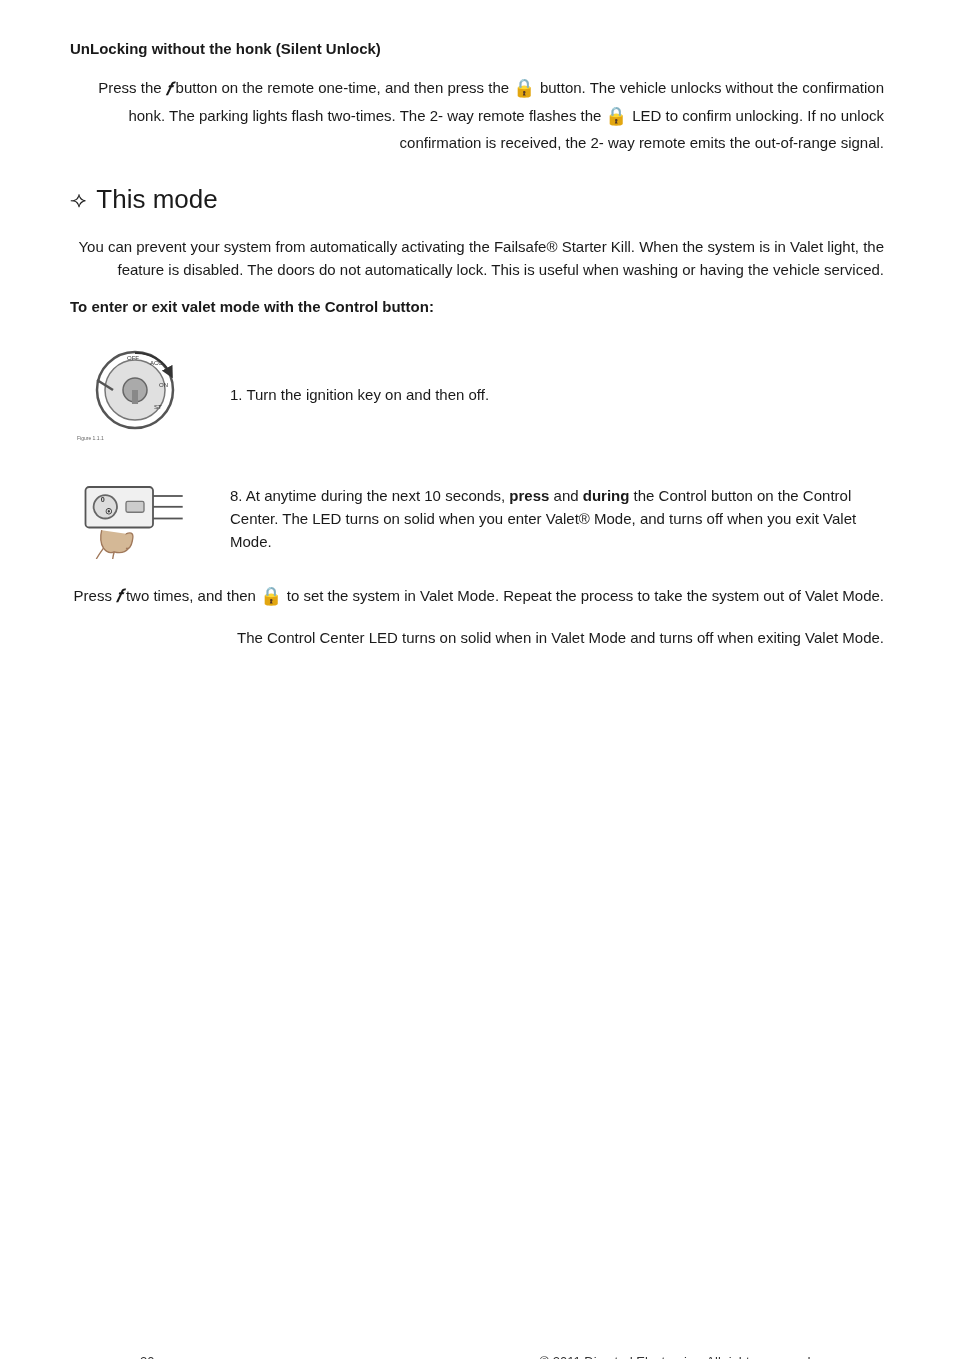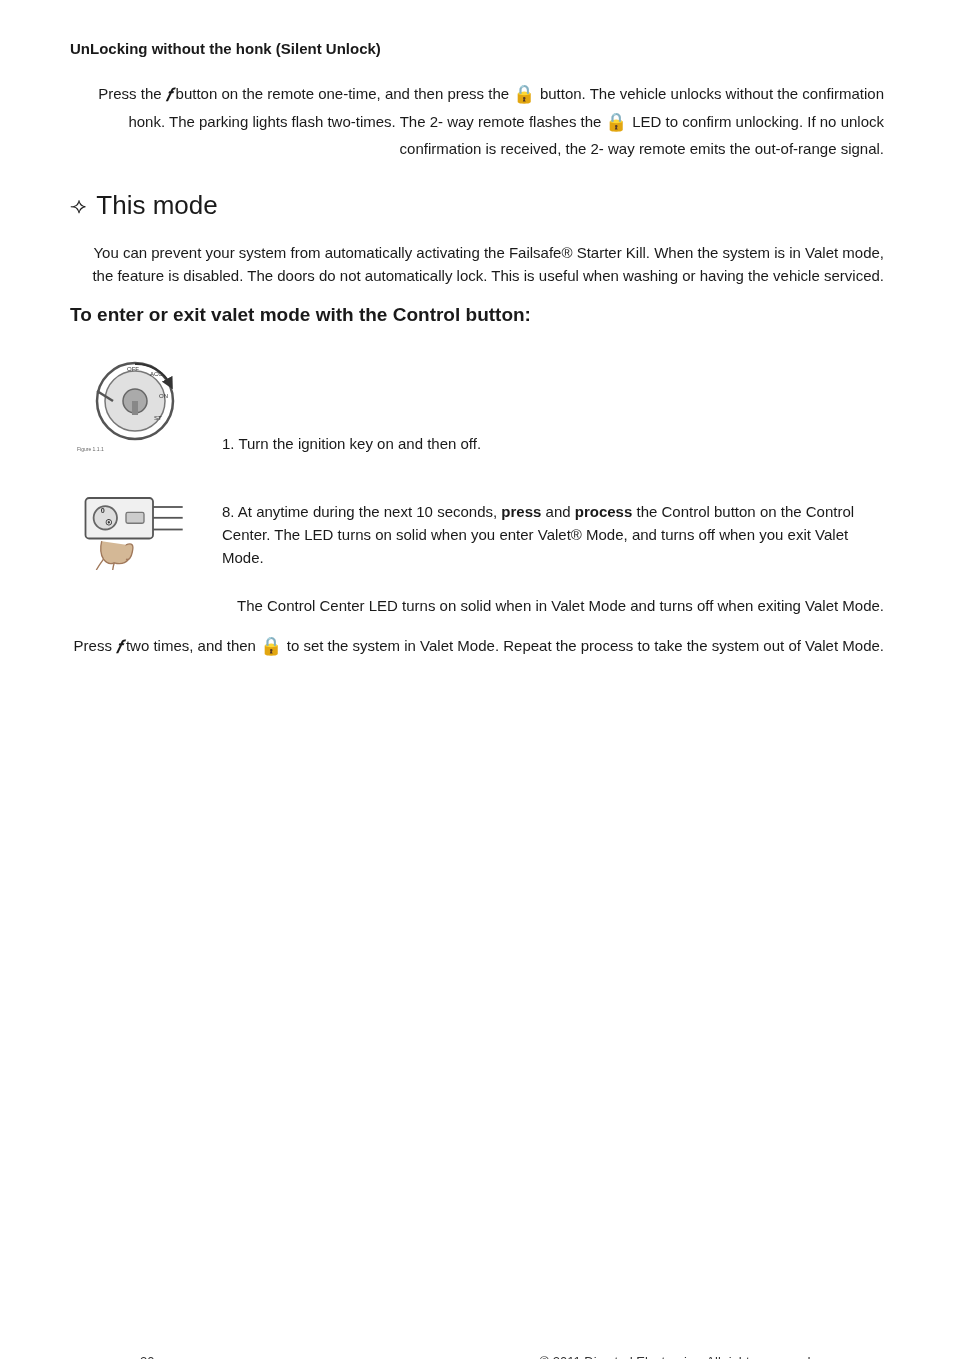--- a/index.html
+++ b/index.html
@@ -10,21 +10,21 @@
       font-size: 15px;
       color: #1a1a1a;
       width: 954px;
       min-height: 1359px;
       padding: 40px 70px 40px 70px;
     }
 
     .section-heading-bold {
       font-size: 15px;
       font-weight: bold;
-      margin-bottom: 24px;
+      margin-bottom: 18px;
     }
 
     .body-text {
       font-size: 15px;
       line-height: 1.55;
       margin-bottom: 16px;
       text-align: right;
     }
 
     .section-title {
@@ -35,34 +35,34 @@
       display: flex;
       align-items: center;
       gap: 10px;
     }
 
     .arrow-symbol {
       font-size: 22px;
     }
 
     .sub-heading-bold {
-      font-size: 19px;
+      font-size: 15px;
       font-weight: bold;
       margin-bottom: 20px;
     }
 
     .steps-container {
       margin-bottom: 24px;
     }
 
     .step-row {
       display: flex;
-      align-items: flex-end;
+      align-items: center;
       margin-bottom: 24px;
-      gap: 22px;
+      gap: 30px;
     }
 
     .step-image {
       width: 130px;
       flex-shrink: 0;
       display: flex;
       align-items: center;
       justify-content: center;
     }
 
@@ -138,21 +138,21 @@
     </p>
 
   </div>
 
   <div>
     <h2 class="section-title">
       <span class="arrow-symbol">⟢</span>
       <span>This mode</span>
     </h2>
 
-    <p class="body-text">You can prevent your system from automatically activating the Failsafe® Starter Kill. When the system is in Valet mode, the feature is disabled. The doors do not automatically lock. This is useful when washing or having the vehicle serviced.</p>
+    <p class="body-text">You can prevent your system from automatically activating the Failsafe® Starter Kill. When the system is in Valet light, the feature is disabled. The doors do not automatically lock. This is useful when washing or having the vehicle serviced.</p>
 
     <p class="sub-heading-bold">To enter or exit valet mode with the Control button:</p>
 
     <div class="steps-container">
 
       <div class="step-row">
         <div class="step-image">
           <svg class="ignition-graphic" viewBox="0 0 120 110" xmlns="http://www.w3.org/2000/svg">
 
             <circle cx="60" cy="55" r="38" fill="none" stroke="#555" stroke-width="2.5"></circle>
@@ -196,35 +196,35 @@
             <line x1="85" y1="42" x2="118" y2="42" stroke="#555" stroke-width="2"></line>
             <line x1="85" y1="55" x2="118" y2="55" stroke="#555" stroke-width="2"></line>
 
             <path d="M 28 68 Q 25 80 30 88 Q 35 95 42 92 Q 52 95 58 88 Q 60 82 55 72" fill="#d4b896" stroke="#a0785a" stroke-width="1.5"></path>
             <path d="M 30 88 Q 25 95 22 100" fill="none" stroke="#a0785a" stroke-width="1.5"></path>
             <path d="M 42 92 Q 40 98 40 104" fill="none" stroke="#a0785a" stroke-width="1.5"></path>
             <path d="M 55 72 Q 65 68 62 80 Q 60 90 55 88" fill="#d4b896" stroke="#a0785a" stroke-width="1.5"></path>
           </svg>
         </div>
         <div class="step-text">
-          <span>8. At anytime during the next 10 seconds, </span><strong>press</strong><span> and </span><strong>process</strong><span> the Control button on the Control Center. The LED turns on solid when you enter Valet® Mode, and turns off when you exit Valet Mode.</span>
+          <span>8. At anytime during the next 10 seconds, </span><strong>press</strong><span> and </span><strong>during</strong><span> the Control button on the Control Center. The LED turns on solid when you enter Valet® Mode, and turns off when you exit Valet Mode.</span>
         </div>
       </div>
     </div>
 
-
-    <p class="body-text">The Control Center LED turns on solid when in Valet Mode and turns off when exiting Valet Mode.</p>
 
     <p class="body-text">
       <span>Press </span>
       <span class="icon-inline"><i>𝑓</i></span>
       <span>  two times, and then </span>
       <span class="icon-s">🔒</span>
       <span> to set the system in Valet Mode.   Repeat the process to take the system out of Valet Mode.</span>
     </p>
+
+    <p class="body-text">The Control Center LED turns on solid when in Valet Mode and turns off when exiting Valet Mode.</p>
   </div>
 
   <div class="footer">
     <span>20</span>
     <span>© 2011 Directed Electronics. All rights reserved.</span>
   </div>
 
 </div>
 
 </body></html>

